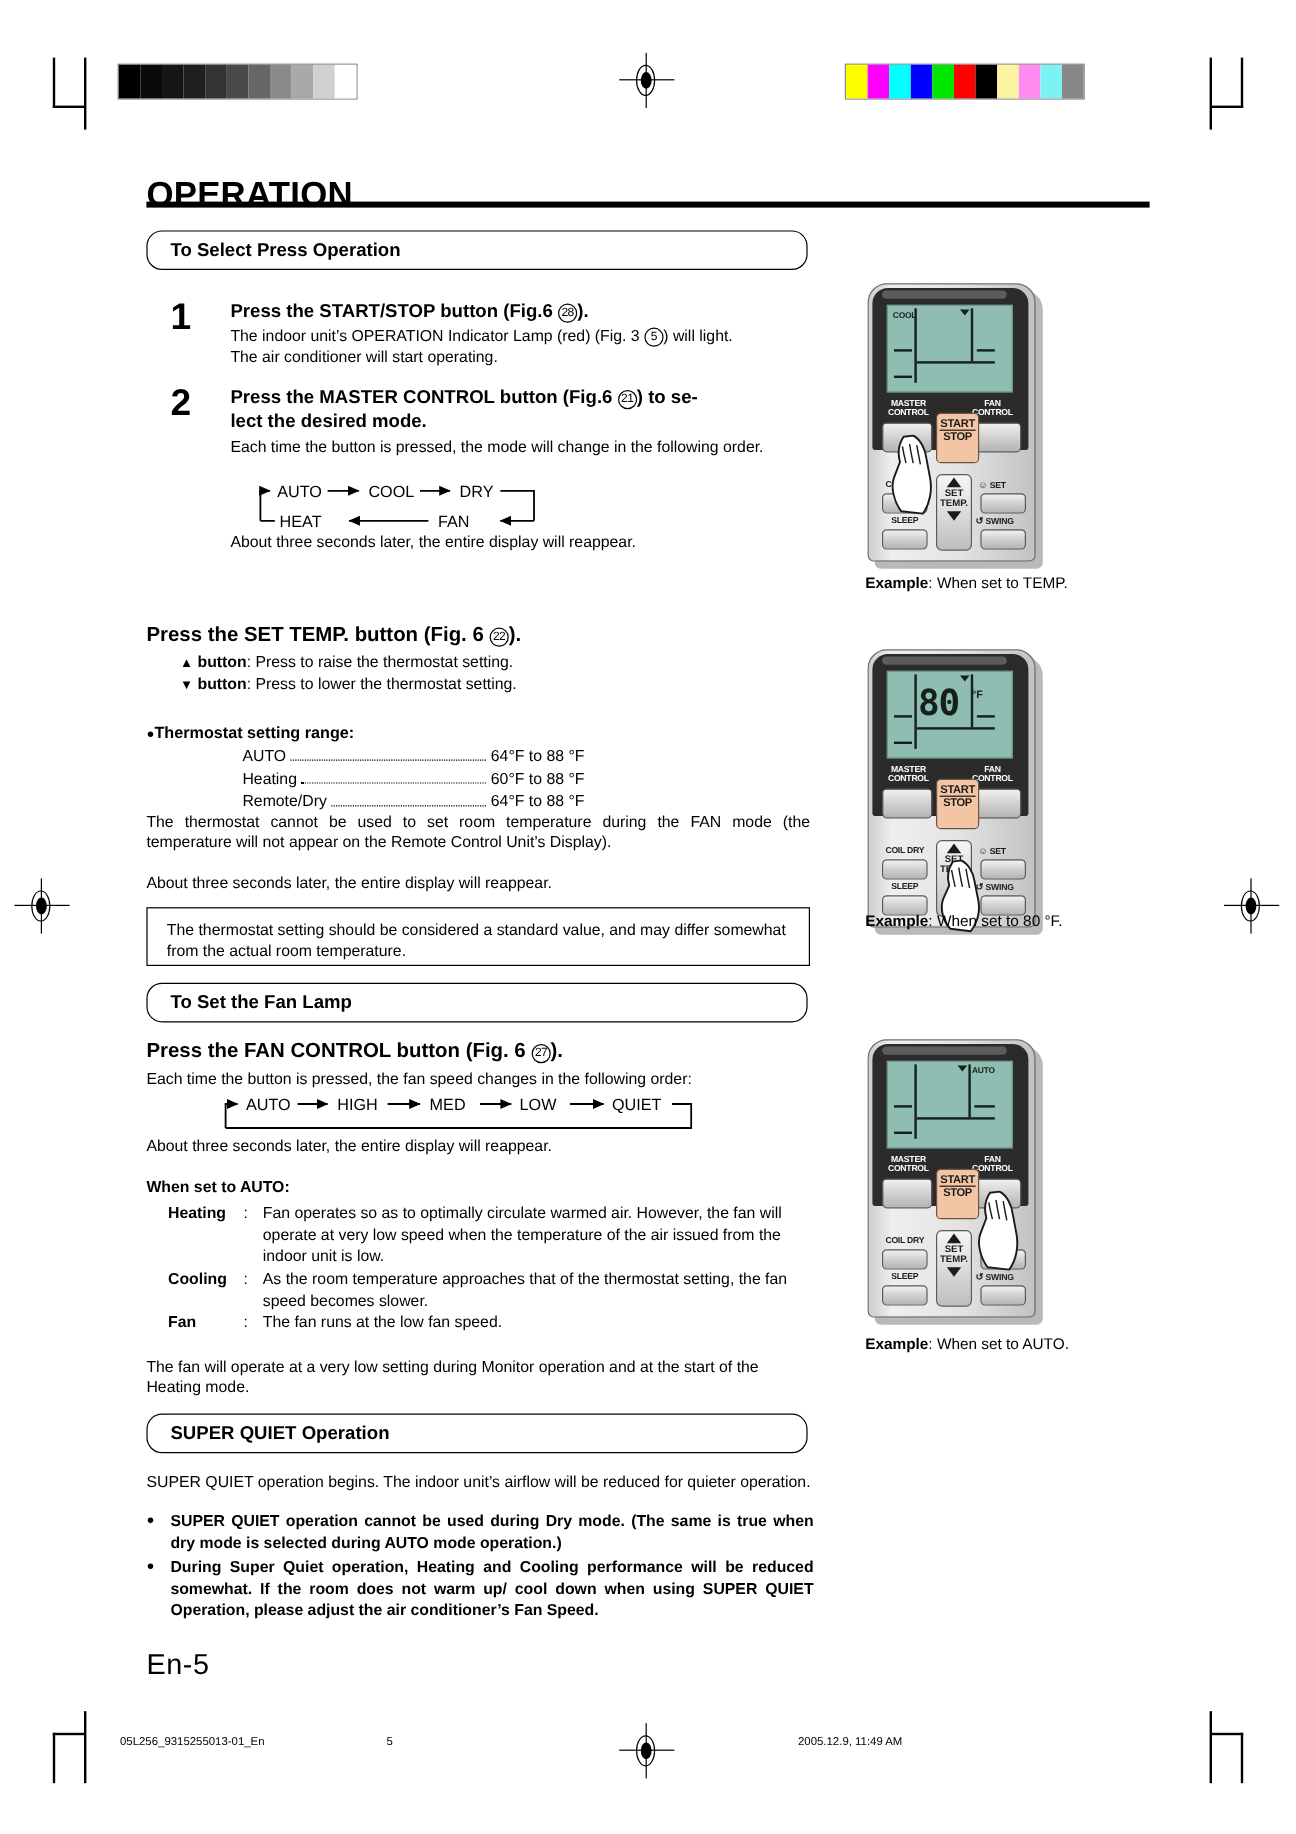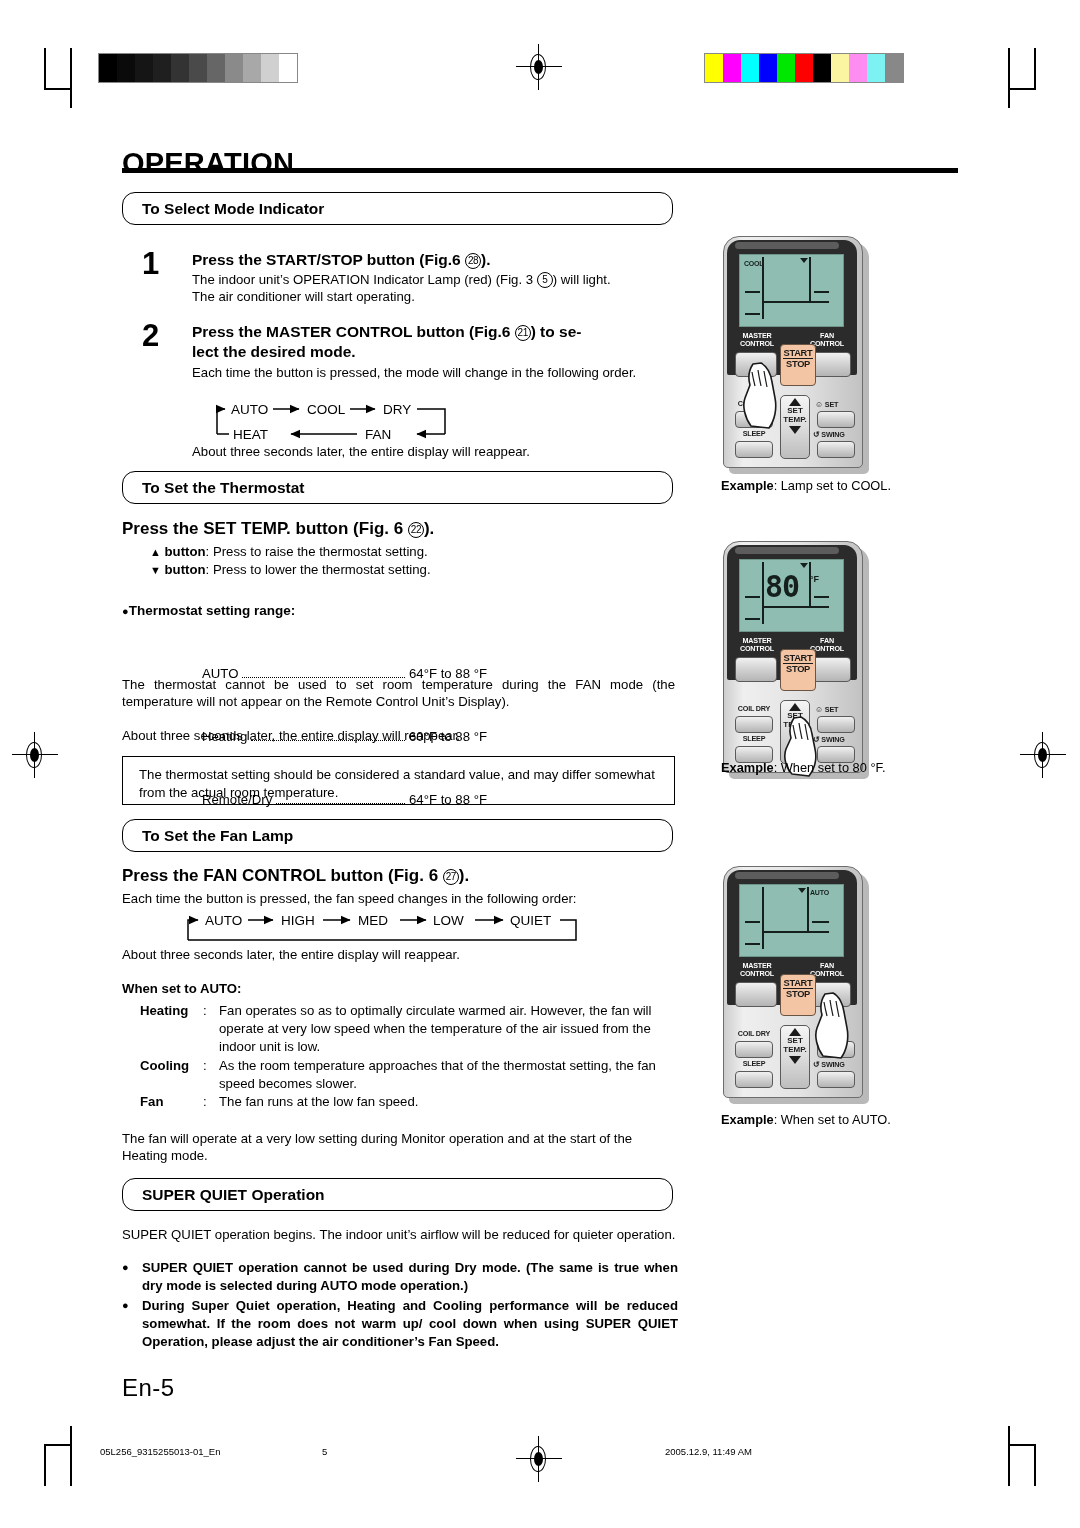--- a/index.html
+++ b/index.html
@@ -141,21 +141,21 @@
     line-height: 1.45;
     width: 285px;
   }
   .range-row .lbl { white-space: nowrap; }
   .range-row .dots {
     flex: 1;
     border-bottom: 1.6px dotted #000;
     margin: 0 4px 4px 4px;
     height: 1px;
   }
-  .range-row .val { white-space: nowrap; margin-top: 44px; }
+  .range-row .val { white-space: nowrap; }
 
   
   .flow { position: absolute; }
   .flow svg { display: block; }
 
   
   .deflist { position: absolute; font-size: 13.2px; line-height: 1.38; }
   .deflist .row { display: flex; }
   .deflist .term { width: 63px; font-weight: bold; flex: none; }
   .deflist .colon { width: 16px; flex: none; }
@@ -402,21 +402,21 @@
       <div class="sw" style="background: rgb(125, 242, 242);"></div>
       <div class="sw" style="background: rgb(136, 136, 136);"></div>
     </div>
 </div>
 
 <div class="page">
 
   <h1 class="title">OPERATION</h1>
   <div class="title-rule"></div>
 
-  <div class="section-header" style="top:192px;">To Select Mode Indicator</div>
+  <div class="section-header" style="top:192px;">To Select Press Operation</div>
 
   <div class="step-num" style="left:142px;top:246px;">1</div>
   <div class="head-bold" style="left:192px;top:250px;width:480px;">
     <span>Press the START/STOP button (Fig.6 </span><span class="circled">28</span><span>).</span>
   </div>
   <div class="body-text" style="left:192px;top:271px;width:500px;">
     <span>The indoor unit’s OPERATION Indicator Lamp (red) (Fig. 3 </span><span class="circled">5</span><span>) will light.</span><br>
     <span>The air conditioner will start operating.</span>
   </div>
 
@@ -449,21 +449,20 @@
       <path d="M250,38 L222,38" stroke="#000" stroke-width="1.5" marker-end="url(#arl)"></path>
       <text id="f2b" x="170" y="43" font-family="Liberation Sans, sans-serif" font-size="13.5">FAN</text>
       <path d="M162,38 L96,38" stroke="#000" stroke-width="1.5" marker-end="url(#arl)"></path>
       <text id="f2a" x="38" y="43" font-family="Liberation Sans, sans-serif" font-size="13.5">HEAT</text>
       <path d="M34,38 L22,38" stroke="#000" stroke-width="1.5" fill="none"></path>
     </svg>
   </div>
 
   <div class="body-text" style="left:192px;top:443px;width:490px;">About three seconds later, the entire display will reappear.</div>
 
-  <div class="section-header" style="top:471px;">To Set the Thermostat</div>
 
   <div class="head-bold" style="left:122px;top:518px;width:520px;font-size:17px;">
     <span>Press the SET TEMP. button (Fig. 6 </span><span class="circled">22</span><span>).</span>
   </div>
 
   <div class="body-text" style="left:150px;top:561px;width:480px;">
     <span style="font-size:11px;">▼</span>
     <span class="small-bold">button</span><span>: Press to lower the thermostat setting.</span>
   </div>
   <div class="body-text" style="left:150px;top:543px;width:480px;">
@@ -620,21 +619,21 @@
     <div class="btn" style="left:94px;top:205px;width:38px;height:17px;"></div>
 
     <svg class="hand" style="left:16px;top:126px;" width="46" height="72" viewBox="0 0 46 72">
       <path d="M14,2 C10,8 9,16 11,23 L6,36 C3,44 6,56 12,64 L30,66 C36,58 38,46 36,36 L33,20 C32,12 28,4 22,1 Z" fill="#ffffff" stroke="#1a1a1a" stroke-width="1.6" stroke-linejoin="round"></path>
       <path d="M13,10 C14,16 15,20 16,24" stroke="#1a1a1a" stroke-width="1.2" fill="none"></path>
       <path d="M19,8 C20,15 21,19 22,24" stroke="#1a1a1a" stroke-width="1.2" fill="none"></path>
       <path d="M25,9 C26,15 27,20 28,25" stroke="#1a1a1a" stroke-width="1.2" fill="none"></path>
     </svg>
   </div>
   <div class="example-cap" style="left:693px;top:478px;">
-    <b>Example</b><span>: Lamp set to COOL.</span>
+    <b>Example</b><span>: When set to TEMP.</span>
   </div>
 
   <div class="remote" id="remote-2" style="left:723px;top:541px;">
     <div class="shell-shadow"></div>
     <div class="shell"></div>
     <div class="topband"></div>
     <div class="topgloss"></div>
     <div class="lcd">
       <div class="lcd-tri" style="left:60px;top:3px;"></div>
       <div class="lcd-seg" style="left:22px;top:2px;width:1.8px;height:62px;"></div>

